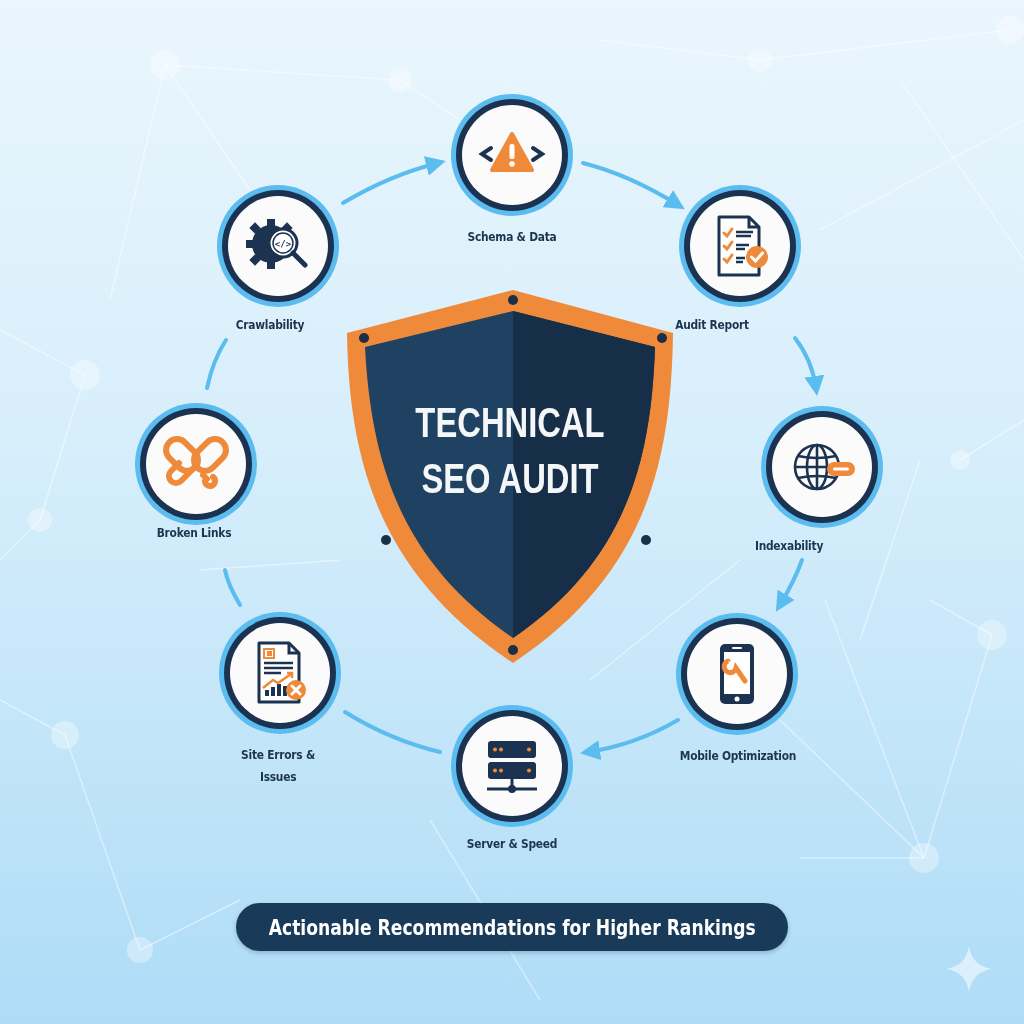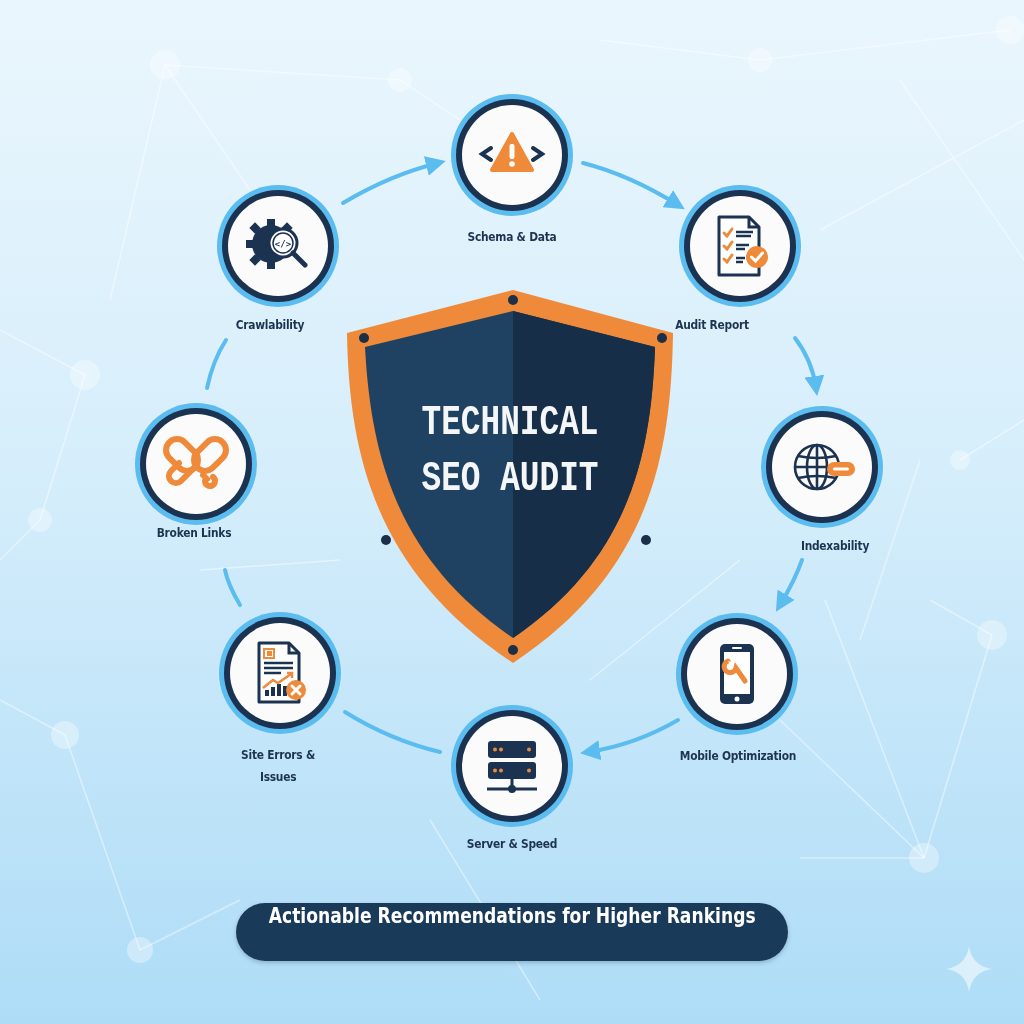--- a/index.html
+++ b/index.html
@@ -27,27 +27,27 @@
     position: absolute; transform: translateX(-50%); text-align: center;
     color: #1d3450; font-size: 13px; font-weight: bold; letter-spacing: -0.3px;
     white-space: nowrap; line-height: 22px;
     font-family: "DejaVu Sans", sans-serif; transform-origin: center;
   }
   .label span { display: inline-block; transform: scaleX(0.82); }
   .shield { position: absolute; left: 345px; top: 285px; width: 330px; height: 380px; }
   .shield-title {
     position: absolute; left: 345px; top: 395px; width: 330px; text-align: center;
     color: #f4f6f8; font-weight: bold; font-size: 42px; line-height: 56px;
-    font-family: Liberation Mono, monospace;
+    font-family: Liberation Sans, sans-serif;
   }
   .shield-title span { display: block; transform: scaleX(0.78); }
   .banner {
-    position: absolute; left: 236px; top: 903px; width: 552px; height: 58px;
+    position: absolute; left: 236px; top: 903px; width: 552px; height: 48px;
     border-radius: 29px; background: #1a3a5a; box-shadow: 0 2px 4px rgba(20,50,80,0.25);
-    display: flex; align-items: flex-start; justify-content: center;
+    display: flex; align-items: center; justify-content: center;
   }
   .banner-text {
     color: #ffffff; font-weight: bold; font-size: 22px; white-space: nowrap;
     font-family: "DejaVu Sans", sans-serif; transform: scaleX(0.78);
   }
   .sparkle { position: absolute; left: 944px; top: 944px; width: 50px; height: 50px; }
 </style>
 </head>
 <body>
 
@@ -182,21 +182,21 @@
         <line x1="8" y1="35" x2="52" y2="35"></line>
         <path d="M11,24 Q30,28 49,24"></path>
         <path d="M11,46 Q30,42 49,46"></path>
       </g>
       <rect x="40" y="30" width="28" height="14" rx="7" fill="#ee8a3a"></rect>
       <rect x="46" y="35.5" width="16" height="3" rx="1.5" fill="#fff"></rect>
     </svg>
   </div>
     </div>
 </div>
-<div class="label" style="left:835px;top:535px"><span>Indexability</span></div>
+<div class="label" style="left:789px;top:535px"><span>Indexability</span></div>
 
 <div class="node" style="left:737px;top:674px">
   <div class="ring">
       <div class="face">
     <svg viewBox="0 0 70 70">
       <rect x="18" y="5" width="34" height="60" rx="5" fill="#1b3350"></rect>
       <rect x="22" y="13" width="26" height="42" fill="#fff"></rect>
       <rect x="30" y="8" width="10" height="2" rx="1" fill="#fff"></rect>
       <circle cx="35" cy="60" r="2.5" fill="#fff"></circle>
       <path d="M26,22 a6,6 0 1 0 8,7 L43,42" stroke="#ee8a3a" stroke-width="5" fill="none" stroke-linecap="round"></path>

